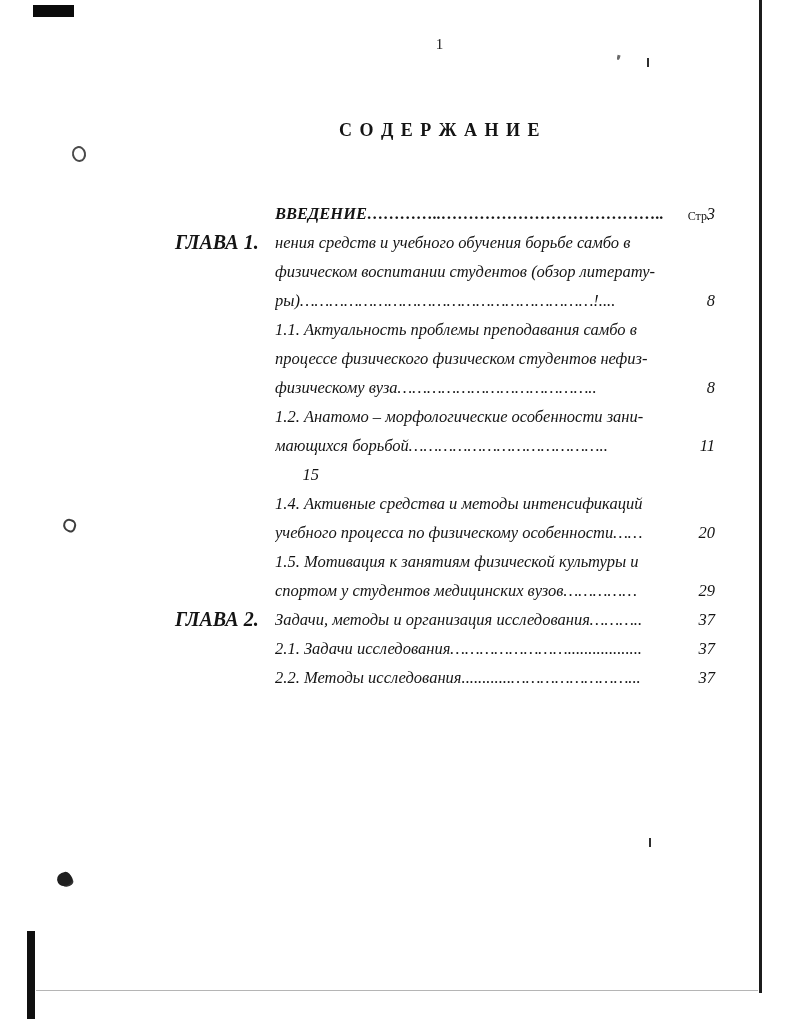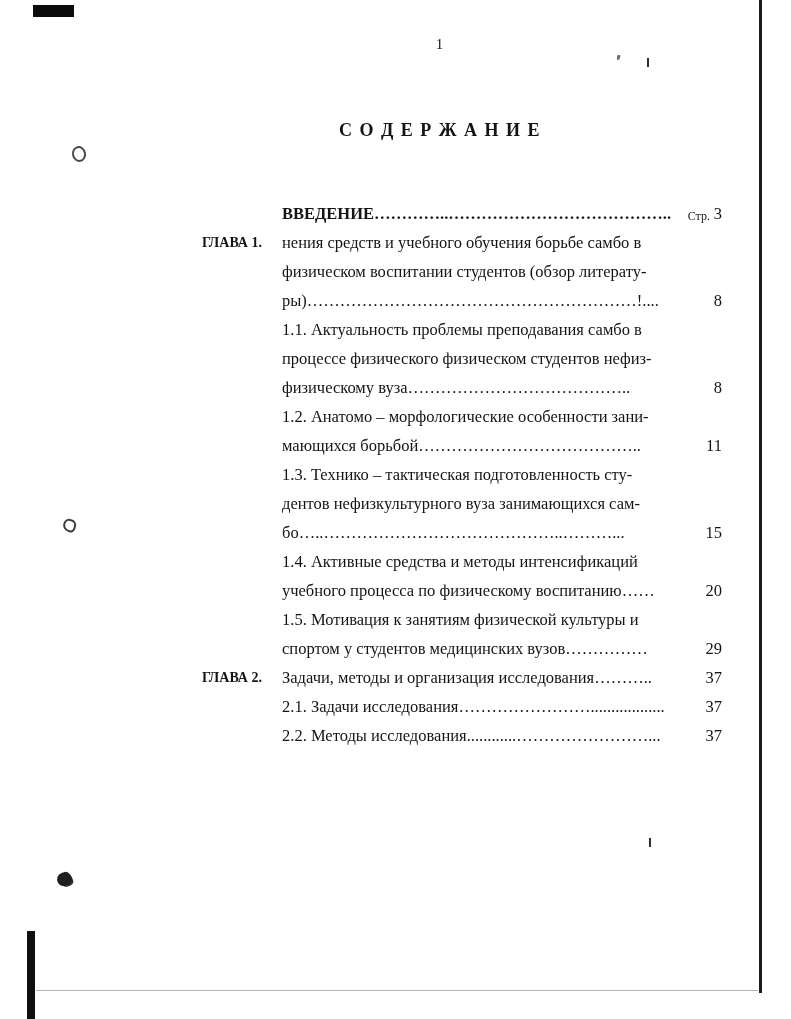--- a/index.html
+++ b/index.html
@@ -60,36 +60,36 @@
     top: 169px;
     left: 0;
     width: 100%;
     text-align: right;
     font-size: 12px;
     margin-top: 40px;
   }
   .toc {
     position: absolute;
     top: 199px;
-    left: 12px;
-    width: 100%;
+    left: 5px;
+    width: 100%;
+    font-style: italic;
   }
   .toc-row {
     display: flex;
     align-items: stretch;
   }
   .toc-label {
     width: 100px;
     flex: 0 0 100px;
     align-self: flex-start;
     font-weight: bold;
-    font-size: 14px;
+    font-size: 20px;
     line-height: 29px;
     white-space: nowrap;
-    text-align: center;
   }
   .toc-text {
     flex: 1 1 auto;
     font-size: 16.5px;
     min-width: 0;
   }
   .toc-text.bold { font-weight: bold; }
   .toc-line {
     line-height: 29px;
     white-space: nowrap;
@@ -158,33 +158,28 @@
     <div class="toc-label"></div>
     <div class="toc-text">
             <div class="toc-line">1.2. Анатомо – морфологические особенности зани-</div>
             <div class="toc-line">мающихся борьбой…………………………………..</div>
           </div>
     <div class="toc-page">11</div>
   </div>
 
   <div class="toc-row">
     <div class="toc-label"></div>
-    <div class="toc-text">
-            <div class="toc-line">1.3. Технико – тактическая подготовленность сту-</div>
-            <div class="toc-line">дентов нефизкультурного вуза занимающихся сам-</div>
-            <div class="toc-line">бо…..……………………………………..………...</div>
-          </div>
     <div class="toc-page">15</div>
   </div>
 
   <div class="toc-row">
     <div class="toc-label"></div>
     <div class="toc-text">
             <div class="toc-line">1.4. Активные средства и методы интенсификаций</div>
-            <div class="toc-line">учебного процесса по физическому воспитанию……</div>
+            <div class="toc-line">учебного процесса по физическому особенности……</div>
           </div>
     <div class="toc-page">20</div>
   </div>
 
   <div class="toc-row">
     <div class="toc-label"></div>
     <div class="toc-text">
             <div class="toc-line">1.5. Мотивация к занятиям физической культуры и</div>
             <div class="toc-line">спортом у студентов медицинских вузов……………</div>
           </div>

